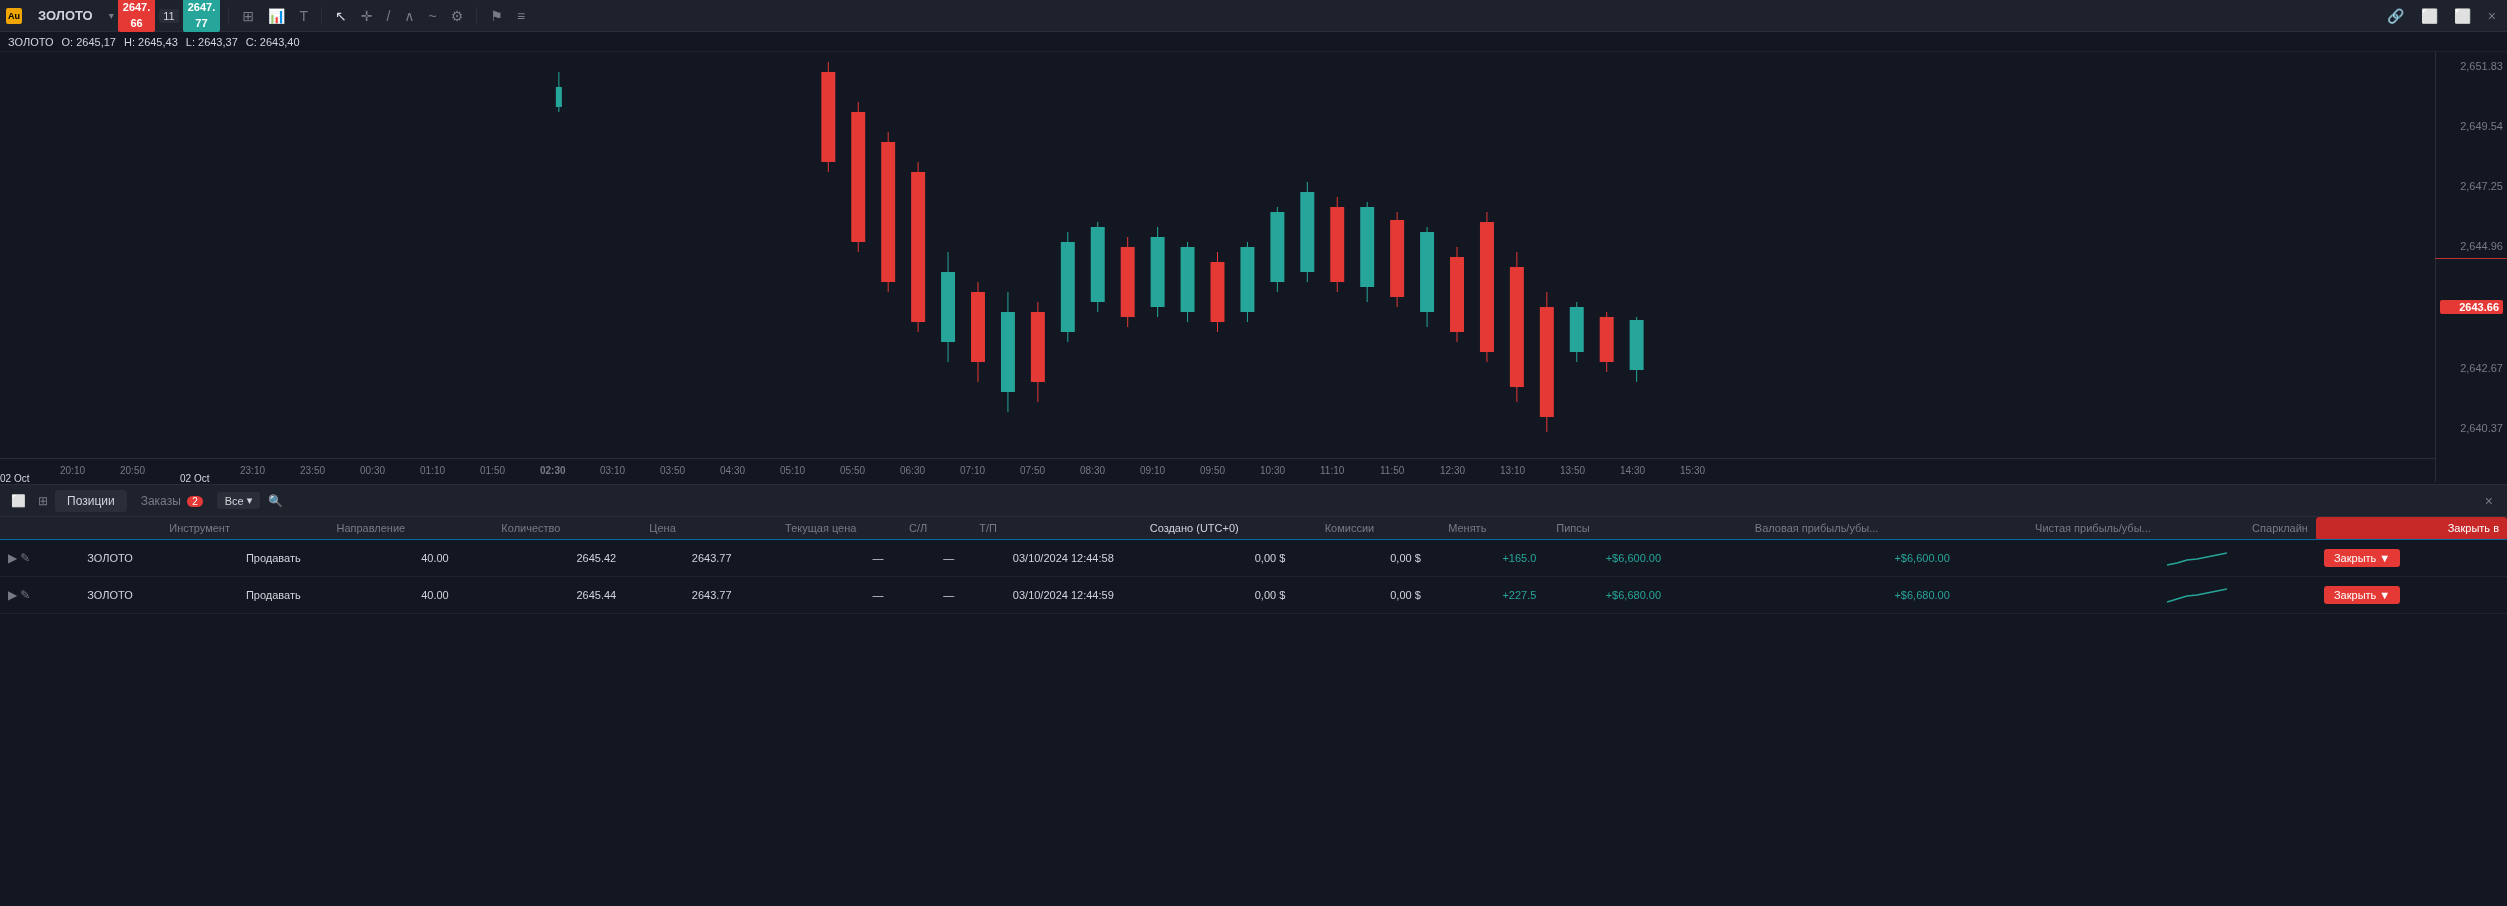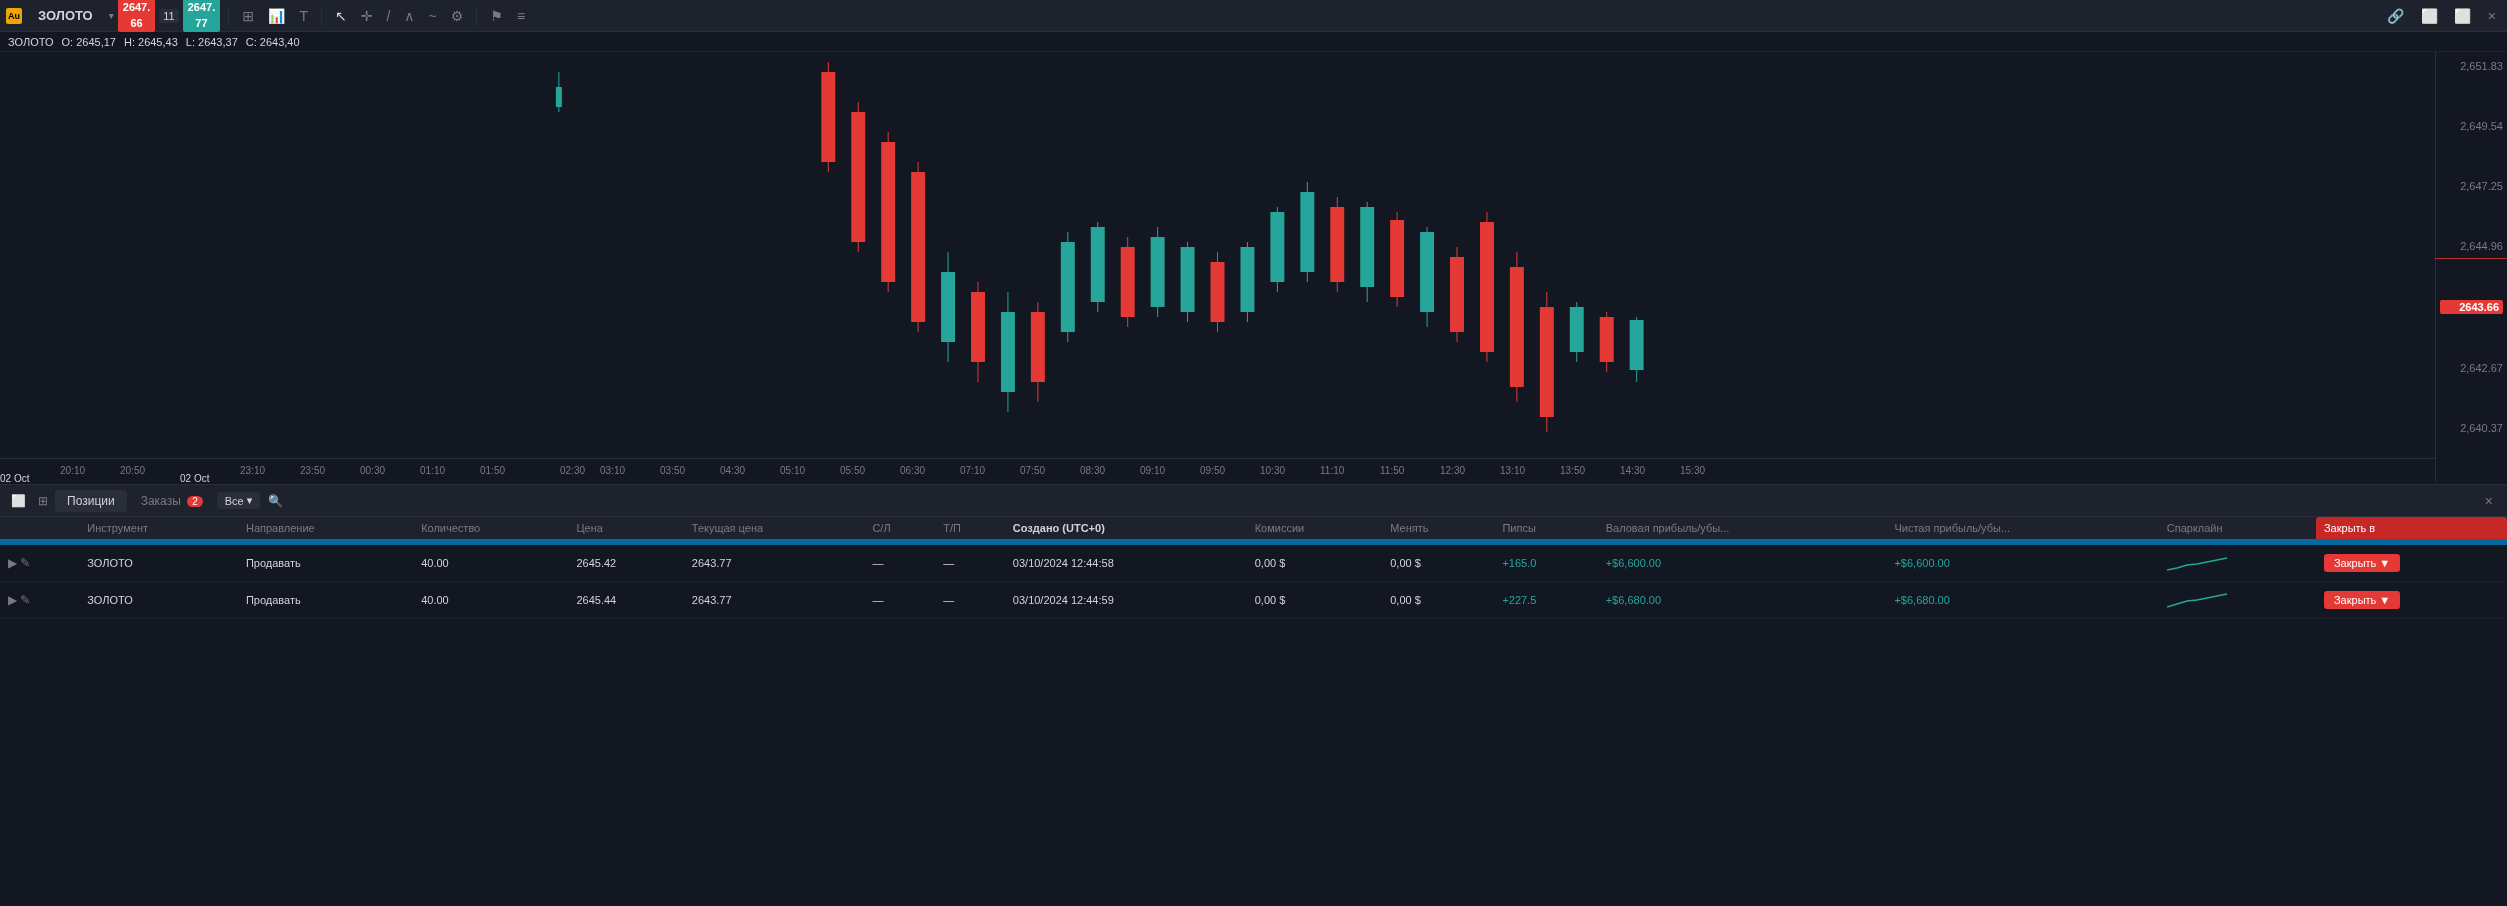--- a/index.html
+++ b/index.html
@@ -245,28 +245,27 @@
     .positions-table {
       width: 100%;
       border-collapse: collapse;
     }
     .positions-table th {
       background: #1e222d;
       color: #787b86;
       font-size: 11px;
       font-weight: normal;
       padding: 5px 8px;
-      text-align: left;
-      border-bottom: 6px solid #0369a1;
+      text-align: right;
+      border-bottom: 1px solid #0369a1;
       white-space: nowrap;
     }
     .positions-table th.sortable {
       color: #d1d4dc;
       cursor: pointer;
-      font-weight: bold;
     }
     .positions-table td {
       padding: 5px 8px;
       font-size: 11px;
       border-bottom: 1px solid #1e222d;
       white-space: nowrap;
       vertical-align: middle;
     }
     .profit-pos { color: #26a69a; }
     .close-row-btn {
@@ -479,21 +478,21 @@
   <div class="time-axis" style="position: absolute; bottom: 0; left: 0; right: 72px; height: 24px;">
     <span class="time-label highlight" style="left: 0px;">02 Oct</span>
     <span class="time-label" style="left: 60px;">20:10</span>
     <span class="time-label" style="left: 120px;">20:50</span>
     <span class="time-label highlight" style="left: 180px;">02 Oct</span>
     <span class="time-label" style="left: 240px;">23:10</span>
     <span class="time-label" style="left: 300px;">23:50</span>
     <span class="time-label" style="left: 360px;">00:30</span>
     <span class="time-label" style="left: 420px;">01:10</span>
     <span class="time-label" style="left: 480px;">01:50</span>
-    <span class="time-label" style="left: 560px;">02:30</span>
+    <span class="time-label" style="left: 540px; font-weight: bold;">02:30</span>
     <span class="time-label" style="left: 600px;">03:10</span>
     <span class="time-label" style="left: 660px;">03:50</span>
     <span class="time-label" style="left: 720px;">04:30</span>
     <span class="time-label" style="left: 780px;">05:10</span>
     <span class="time-label" style="left: 840px;">05:50</span>
     <span class="time-label" style="left: 900px;">06:30</span>
     <span class="time-label" style="left: 960px;">07:10</span>
     <span class="time-label" style="left: 1020px;">07:50</span>
     <span class="time-label" style="left: 1080px;">08:30</span>
     <span class="time-label" style="left: 1140px;">09:10</span>

